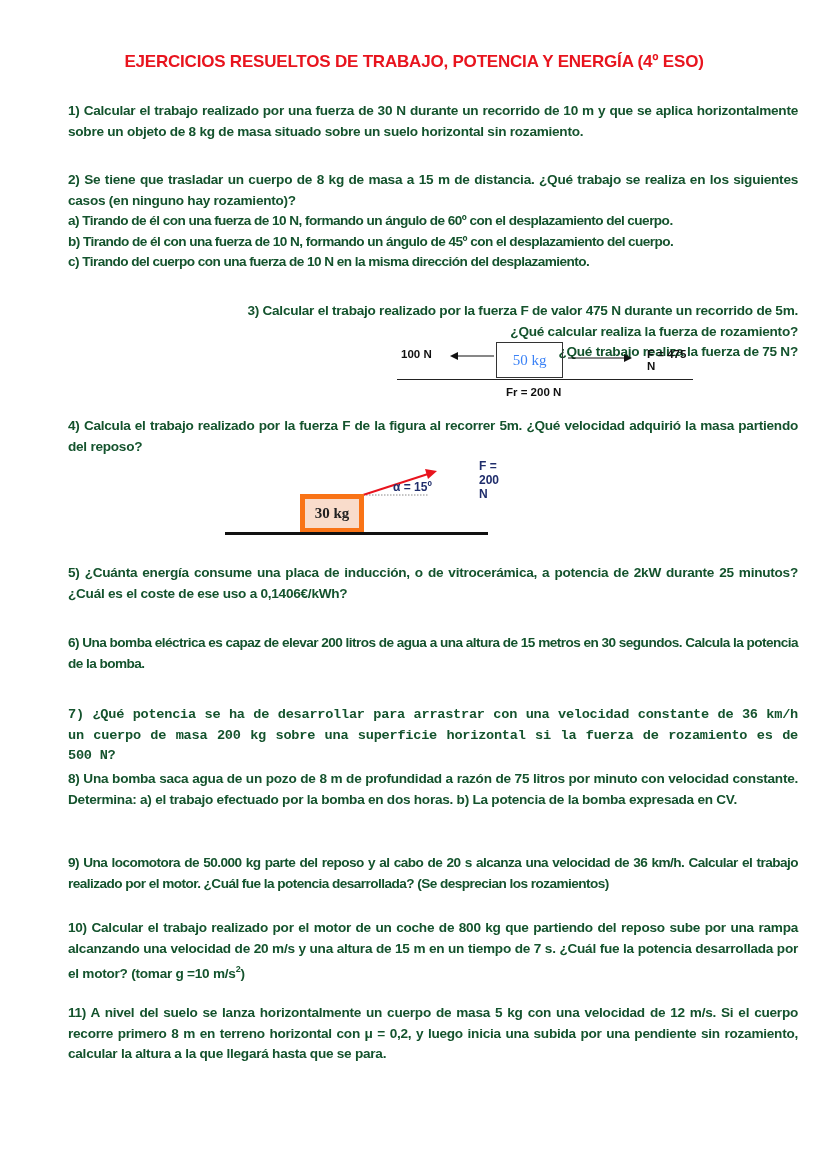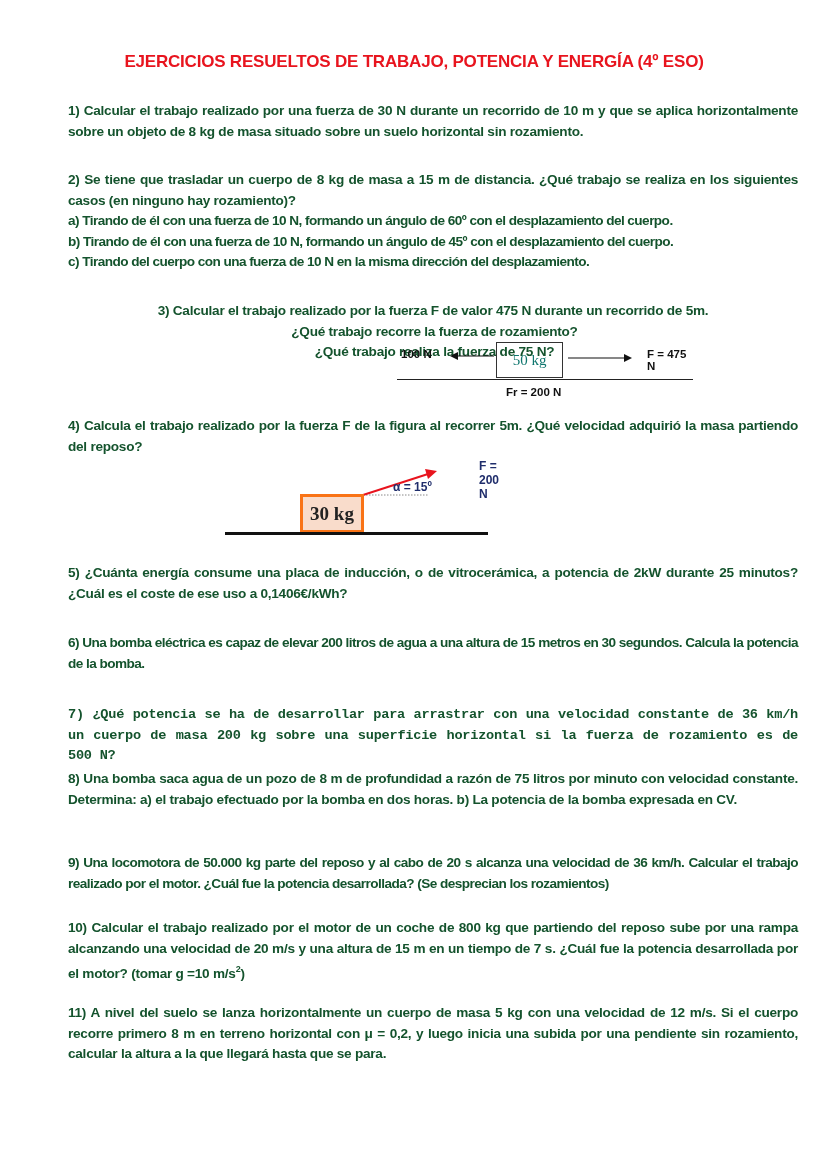--- a/index.html
+++ b/index.html
@@ -4,33 +4,33 @@
 <style>
   html, body { margin: 0; padding: 0; background: #ffffff; }
   body { width: 828px; height: 1171px; position: relative; overflow: hidden;
          font-family: "Liberation Sans", "DejaVu Sans", sans-serif; color: #1f2d6b; }
   .title { position: absolute; top: 52px; left: 0; width: 828px; text-align: center;
            color: #e8141e; font-weight: bold; font-size: 17px; letter-spacing: -0.2px; }
   .ex { position: absolute; left: 68px; width: 730px; font-weight: bold; font-size: 13.6px;
         line-height: 20.5px; text-align: justify; color: #14532d; letter-spacing: -0.25px; }
   .ex p { margin: 0; }
   .tight { letter-spacing: -0.55px; }
-  .ex3 p { text-align: center; }
+  .ex3 p { text-align: right; }
   
   .d3 { position: absolute; left: 395px; top: 338px; width: 300px; height: 66px; }
   .d3 .lbl { position: absolute; font-family: "Liberation Sans", sans-serif; font-weight: bold; font-size: 11.5px; color: #111; }
   .d3 .box { position: absolute; left: 101px; top: 4px; width: 67px; height: 36px; border: 1px solid #333;
-             box-sizing: border-box; font-family: "Liberation Serif", serif; font-size: 15px; color: #0f766e;
+             box-sizing: border-box; font-family: "Liberation Serif", serif; font-size: 15px; color: #3b82f6;
              display: flex; align-items: center; justify-content: center; }
   .d3 .ground { position: absolute; left: 2px; top: 41px; width: 296px; height: 1px; background: #222; }
   
   .d4 { position: absolute; left: 220px; top: 456px; width: 290px; height: 84px; }
   .d4 .box { position: absolute; left: 80px; top: 38px; width: 64px; height: 39px; background: #f9dccb;
-             border: 3px solid #f97316; box-sizing: border-box; font-family: "Liberation Serif", serif;
-             font-weight: bold; font-size: 19px; color: #222; display: flex; align-items: center; justify-content: center; }
+             border: 5px solid #f97316; box-sizing: border-box; font-family: "Liberation Serif", serif;
+             font-weight: bold; font-size: 15px; color: #222; display: flex; align-items: center; justify-content: center; }
   .d4 .ground { position: absolute; left: 5px; top: 76px; width: 263px; height: 3px; background: #111; }
   .d4 .lbl { position: absolute; font-weight: bold; font-size: 12px; color: #1f2d6b; }
 </style>
 </head>
 <body>
 
 <div class="title">EJERCICIOS RESUELTOS DE TRABAJO, POTENCIA Y ENERGÍA (4º ESO)</div>
 
 <div class="ex" style="top:101px;">
   <p>1) Calcular el trabajo realizado por una fuerza de 30 N durante un recorrido de 10 m y que se aplica horizontalmente sobre un objeto de 8 kg de masa situado sobre un suelo horizontal sin rozamiento.</p>
@@ -38,21 +38,21 @@
 
 <div class="ex" style="top:170px;">
   <p>2) Se tiene que trasladar un cuerpo de 8 kg de masa a 15 m de distancia. ¿Qué trabajo se realiza en los siguientes casos (en ninguno hay rozamiento)?</p>
   <p class="tight">a) Tirando de él con una fuerza de 10 N, formando un ángulo de 60º con el desplazamiento del cuerpo.</p>
   <p class="tight">b) Tirando de él con una fuerza de 10 N, formando un ángulo de 45º con el desplazamiento del cuerpo.</p>
   <p class="tight">c) Tirando del cuerpo con una fuerza de 10 N en la misma dirección del desplazamiento.</p>
 </div>
 
 <div class="ex ex3" style="top:301px;">
   <p>3) Calcular el trabajo realizado por la fuerza F de valor 475 N durante un recorrido de 5m.</p>
-  <p style="padding-left:3px">¿Qué trabajo recorre la fuerza de rozamiento?</p>
+  <p style="padding-left:3px">¿Qué calcular realiza la fuerza de rozamiento?</p>
   <p style="padding-left:3px">¿Qué trabajo realiza la fuerza de 75 N?</p>
 </div>
 
 <div class="d3">
   <span class="lbl" style="left:6px; top:10px;">100 N</span>
   <svg style="position:absolute; left:55px; top:12px;" width="45" height="12">
     <line x1="44" y1="6" x2="6" y2="6" stroke="#111" stroke-width="1.2"></line>
     <polygon points="0,6 8,2 8,10" fill="#111"></polygon>
   </svg>
   <div class="box">50 kg</div>

